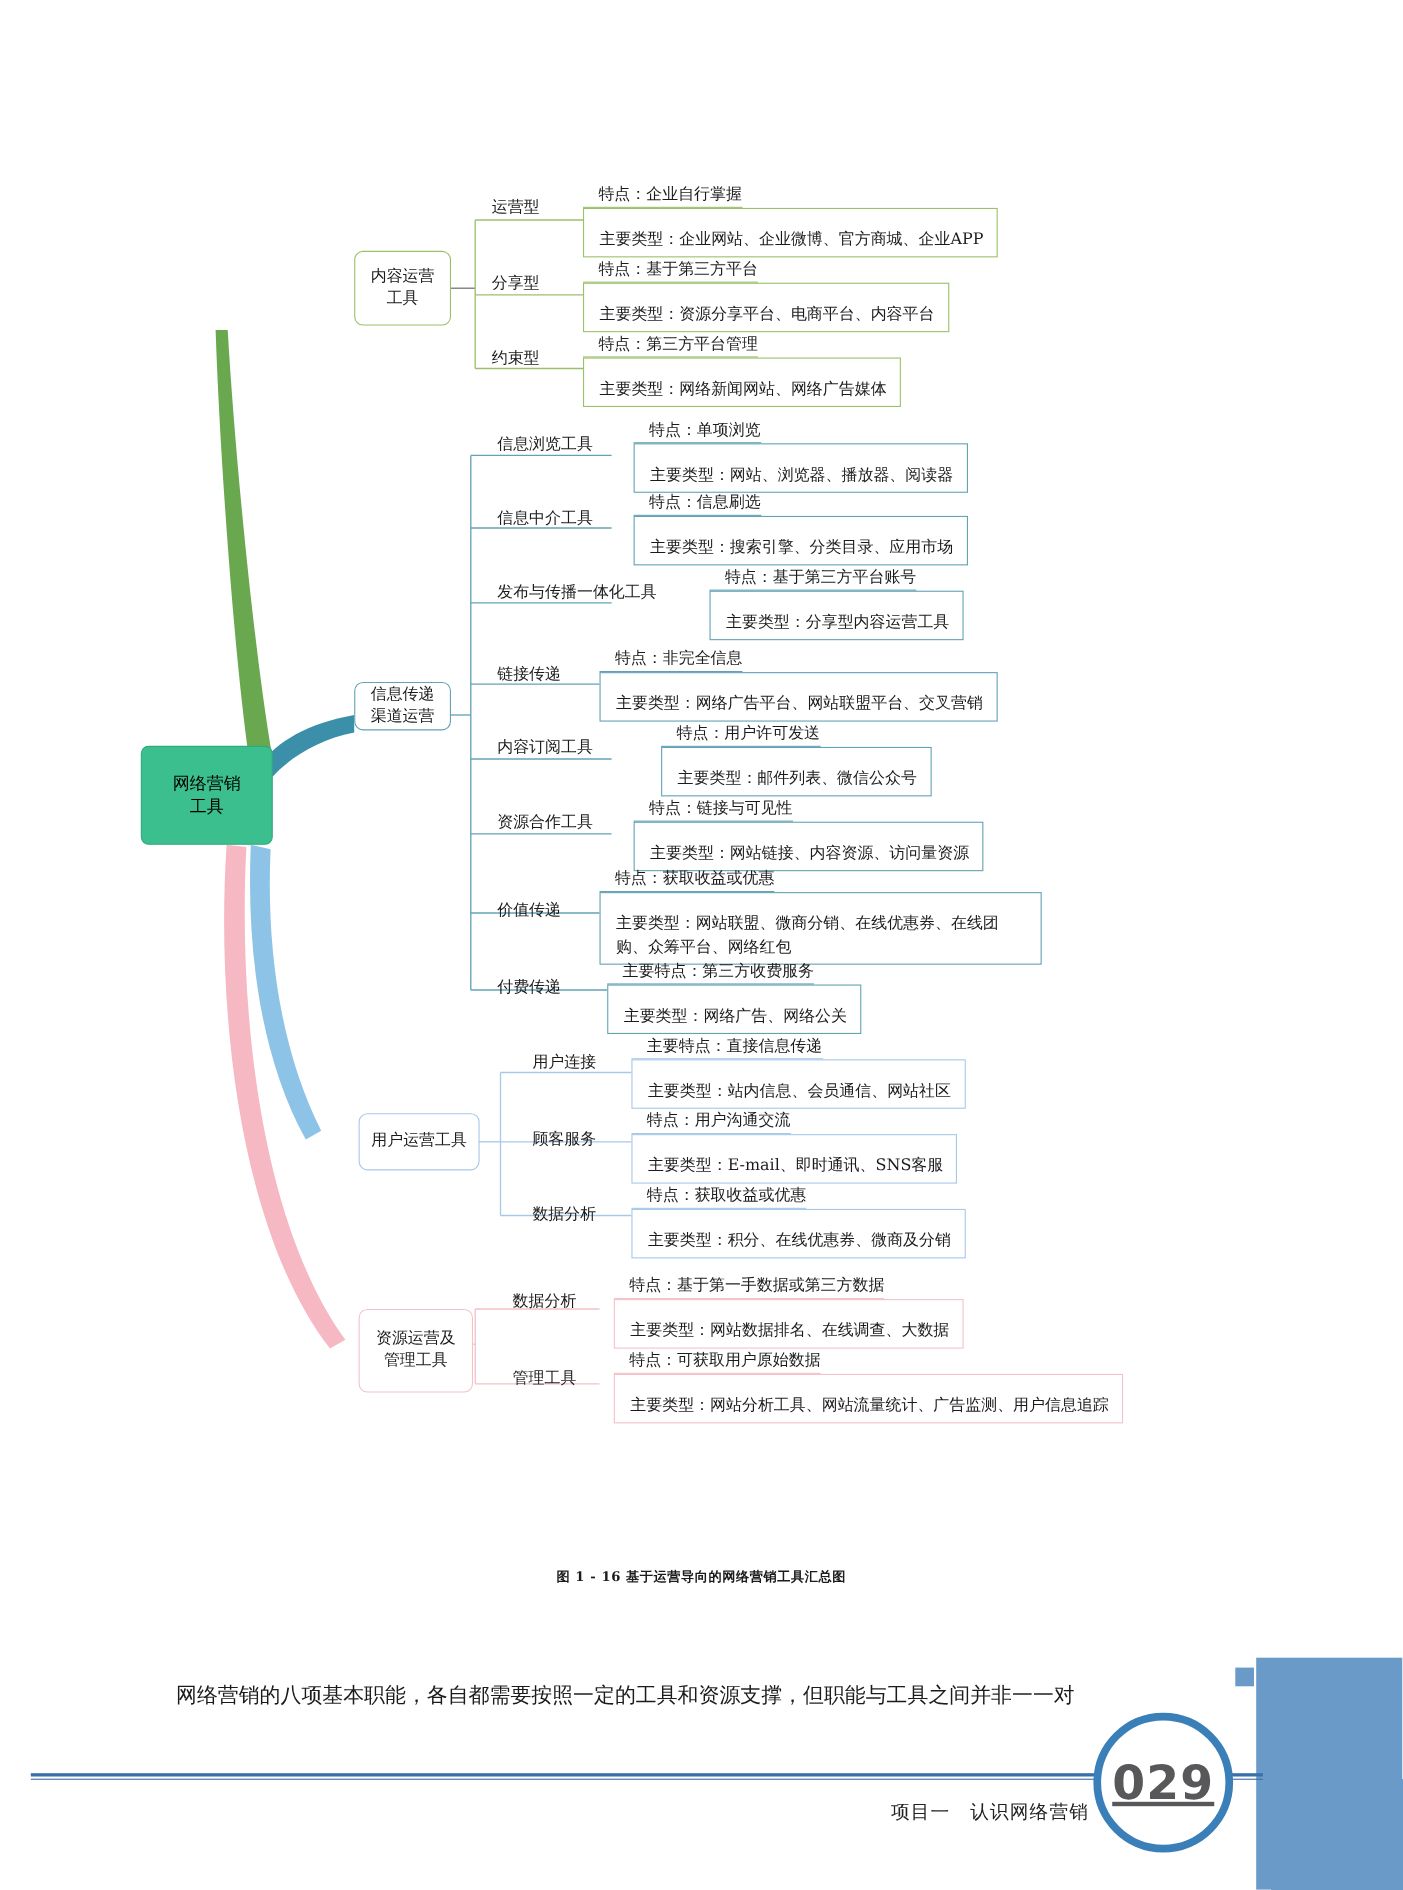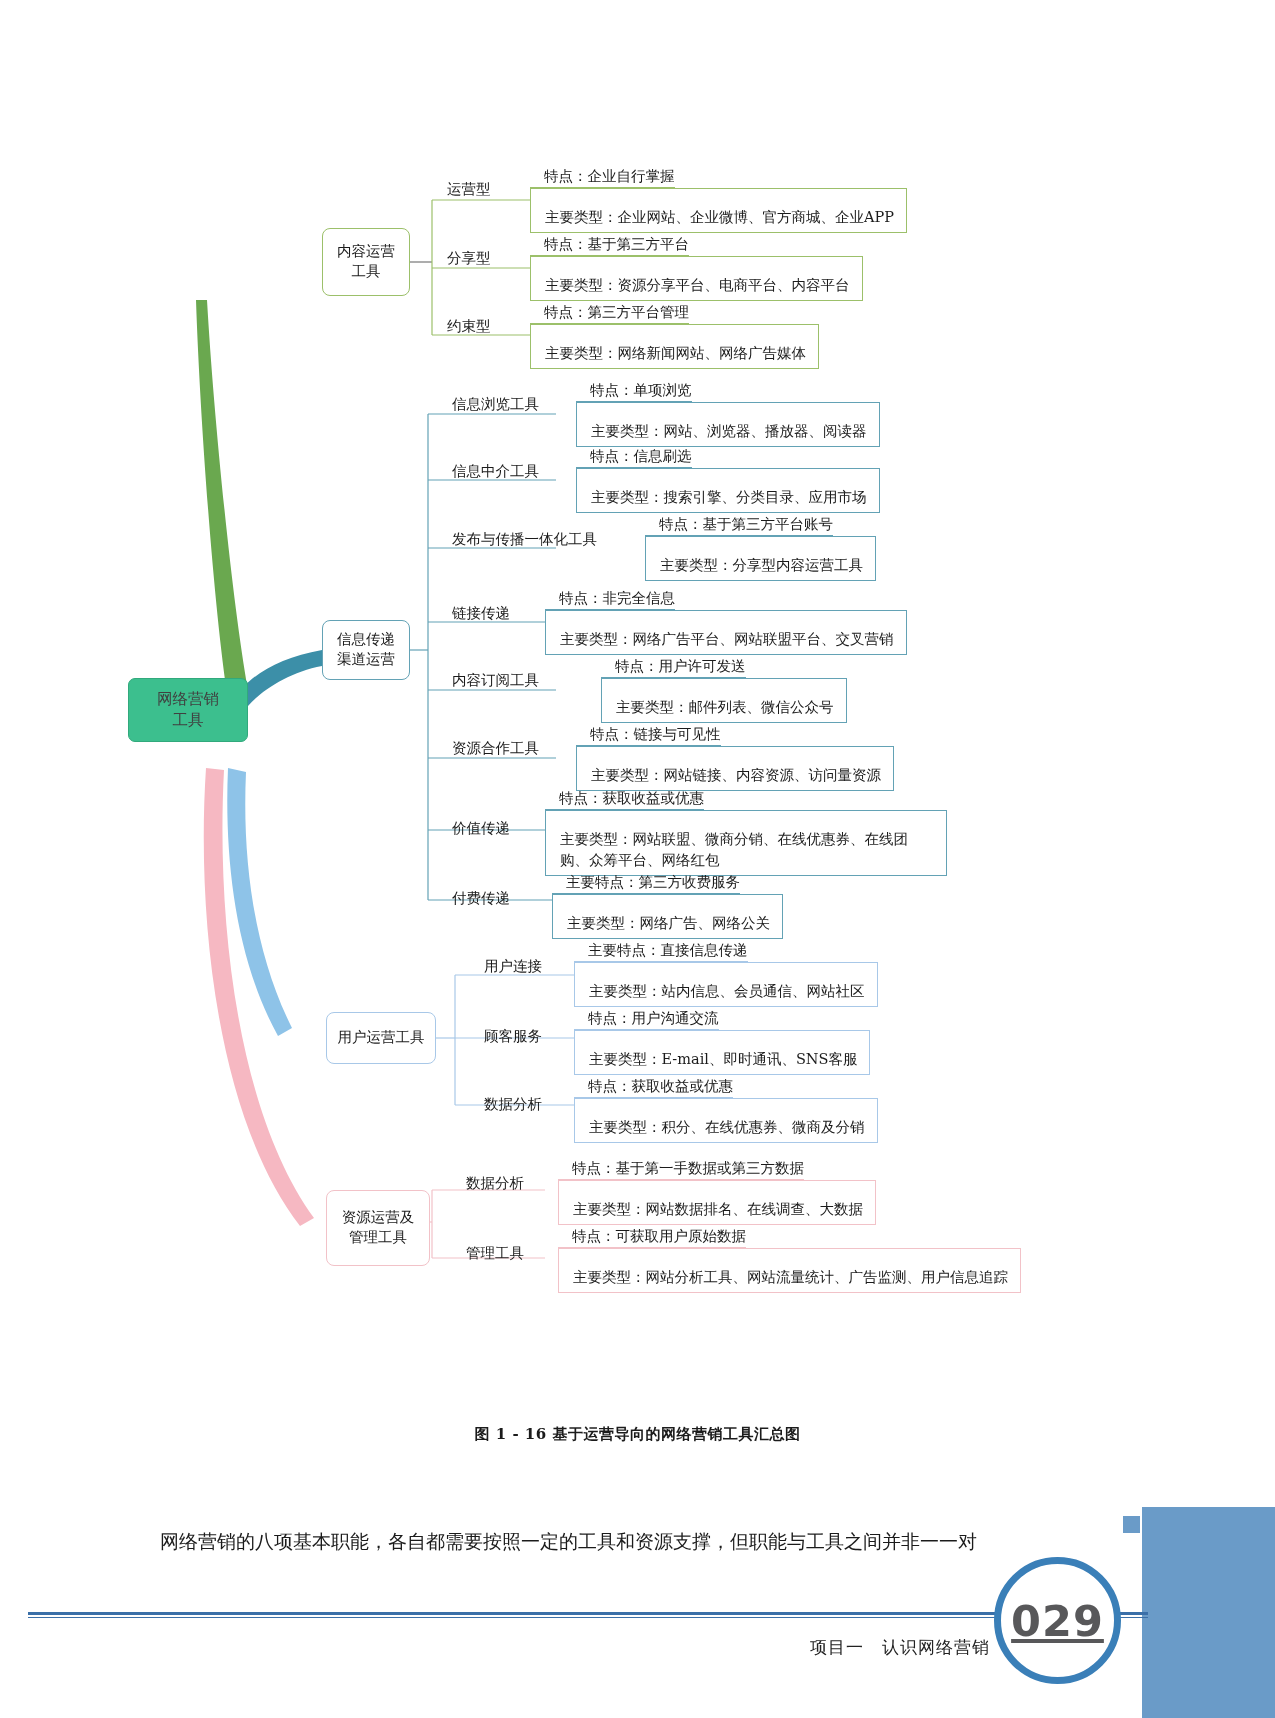--- a/index.html
+++ b/index.html
@@ -11,23 +11,23 @@
   .page{position:absolute;inset:0;}
 
   
   #mindmap{position:absolute;left:0;top:0;width:1275px;height:1320px;}
   svg.links{position:absolute;left:0;top:0;width:1275px;height:1320px;overflow:visible;}
 
   .node{position:absolute;box-sizing:border-box;}
 
   
   .root{
-    left:128px;top:678px;width:120px;height:64px;
+    left:128px;top:678px;width:120px;height:90px;
     background:#3cbf8e;border:1px solid #31a97c;border-radius:7px;
-    color:#404040;display:flex;align-items:center;justify-content:center;
+    color:#000000;display:flex;align-items:center;justify-content:center;
     text-align:center;line-height:1.35;font-size:15.5px;
     font-family:"DejaVu Sans","Liberation Sans",sans-serif;
   }
 
   
   .l1{
     background:#ffffff;border-radius:8px;
     display:flex;align-items:center;justify-content:center;
     text-align:center;line-height:1.35;font-size:14.5px;
   }
@@ -58,21 +58,21 @@
   .detail.teal .feat{border-bottom:1.2px solid #63a2b5;}
   .detail.teal .typebox{border:1.2px solid #63a2b5;}
   .detail.blue .feat{border-bottom:1.2px solid #a8c8e8;}
   .detail.blue .typebox{border:1.2px solid #a8c8e8;text-align:center;}
   .detail.pink .feat{border-bottom:1.2px solid #f2c2c8;}
   .detail.pink .typebox{border:1.2px solid #f2c2c8;}
 
   
   .fig-caption{
     position:absolute;left:0;top:1425px;width:1275px;text-align:center;
-    font-size:15px;font-weight:bold;letter-spacing:.5px;
+    font-size:12px;font-weight:bold;letter-spacing:.5px;
     font-family:"DejaVu Serif","Liberation Serif",serif;
   }
   .section-head{
     position:absolute;left:160px;top:1472px;
     font-size:20px;font-weight:bold;color:#c0418f;letter-spacing:1px;
   }
   .para{
     position:absolute;left:160px;top:1525px;width:960px;
     font-size:19px;line-height:1.7;text-indent:0;
   }
@@ -180,21 +180,21 @@
       <div class="feat">特点：基于第三方平台</div>
       <div class="typebox">主要类型：资源分享平台、电商平台、内容平台</div>
     </div>
 
     <div class="node l2" style="left:447px;top:318px;"><span>约束型</span></div>
     <div class="detail green" style="left:530px;top:302px;">
       <div class="feat">特点：第三方平台管理</div>
       <div class="typebox">主要类型：网络新闻网站、网络广告媒体</div>
     </div>
 
-    <div class="node l1 teal" style="left:322px;top:620px;width:88px;height:60px;text-align:right;">
+    <div class="node l1 teal" style="left:322px;top:620px;width:88px;height:44px;text-align:right;">
       <span>
         <span>信息传递</span><br><span>渠道运营</span>
       </span>
     </div>
 
     <div class="node l2" style="left:452px;top:396px;"><span>信息浏览工具</span></div>
     <div class="detail teal" style="left:576px;top:380px;">
       <div class="feat">特点：单项浏览</div>
       <div class="typebox">主要类型：网站、浏览器、播放器、阅读器</div>
     </div>

